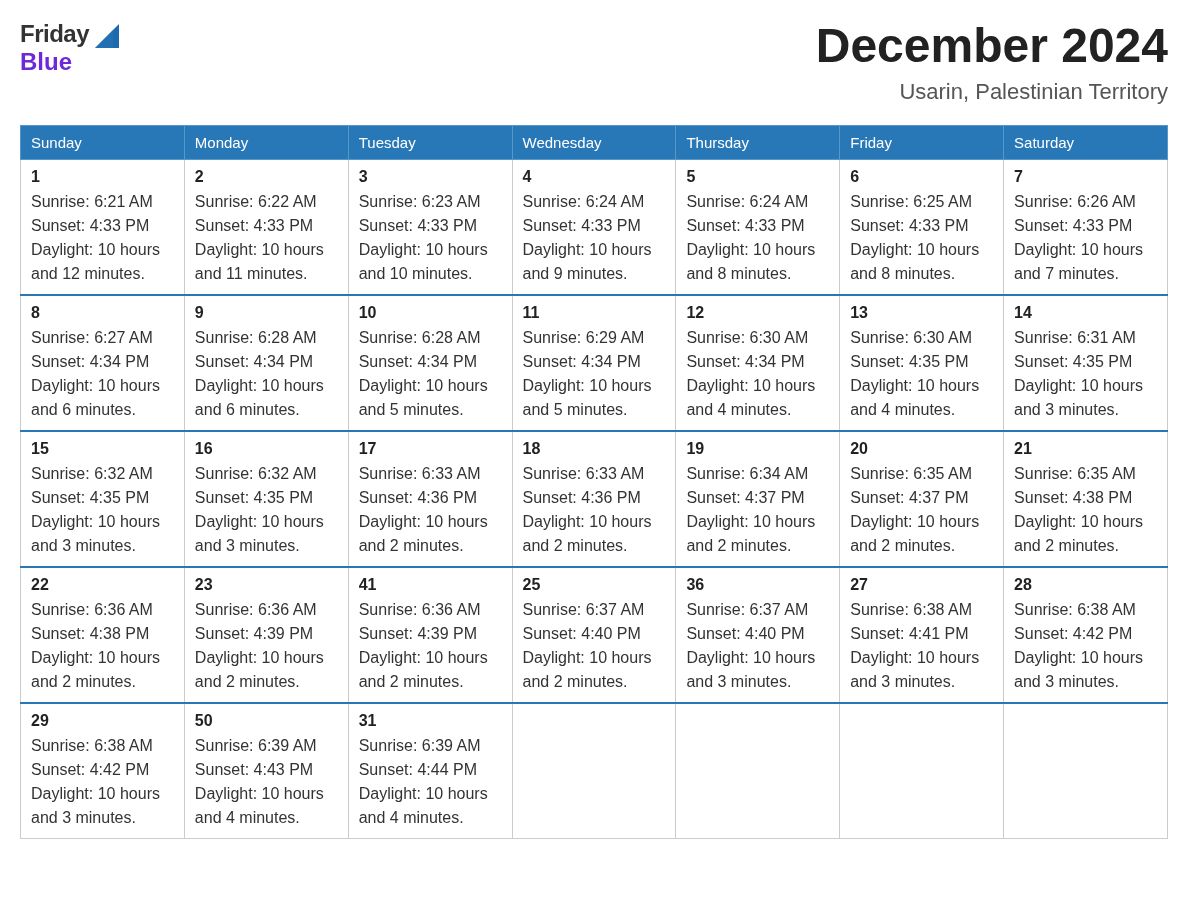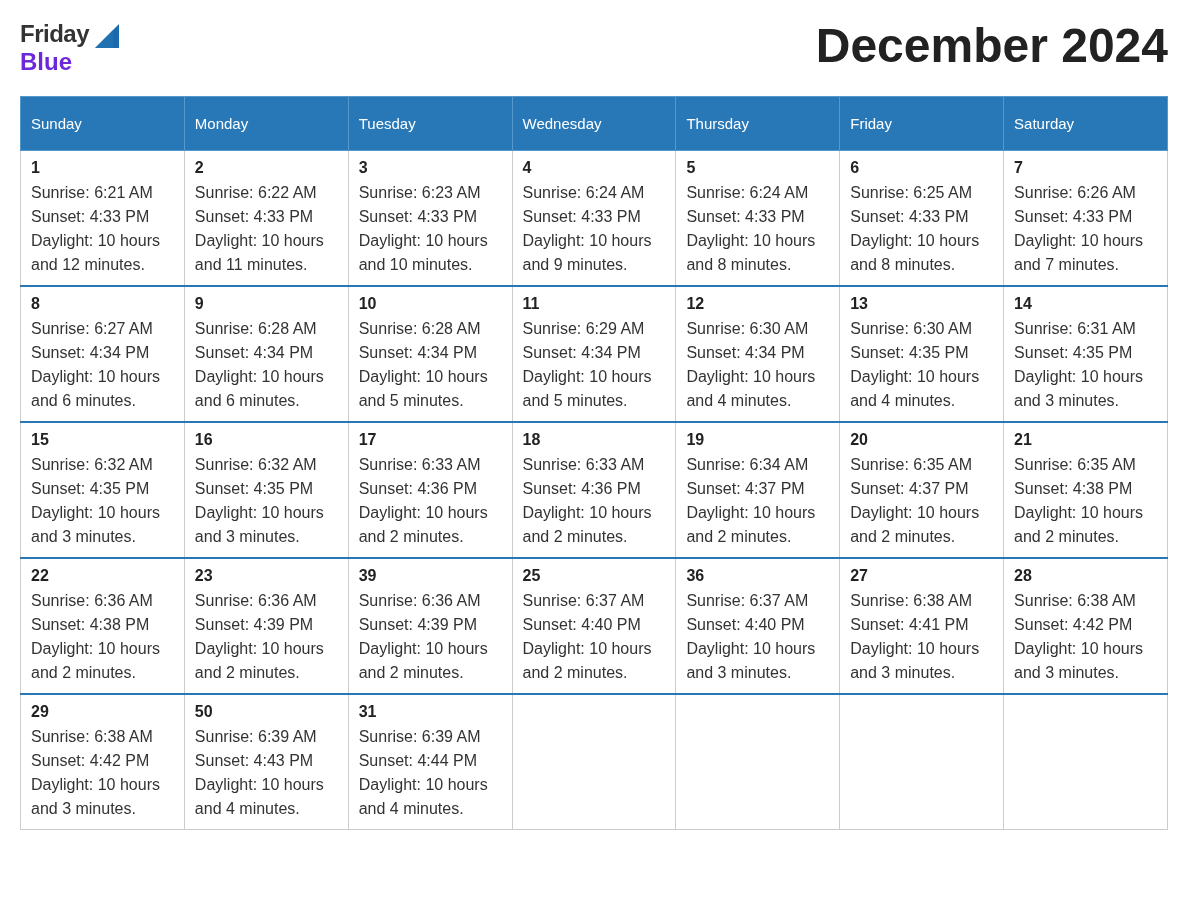--- a/index.html
+++ b/index.html
@@ -33,21 +33,21 @@
     .calendar-table {
       width: 100%;
       border-collapse: collapse;
       border: 1px solid #888;
     }
     .calendar-table th {
       background: #2878b8;
       color: #fff;
       font-size: 15px;
       font-weight: normal;
-      padding: 18px 10px;
+      padding: 8px 10px;
       text-align: left;
       border: 1px solid #5599cc;
     }
     .calendar-table td {
       vertical-align: top;
       padding: 8px 10px;
       border: 1px solid #ccc;
       width: 14.28%;
       font-size: 12.5px;
       color: #333;
@@ -103,20 +103,21 @@
         <polygon points="4,26 28,26 28,2" fill="#1a6aad"></polygon>
         <polygon points="4,26 22,26 22,8" fill="#2878b8" opacity="0.5"></polygon>
       </svg>
     </div>
     <div>
       <span class="logo-blue-text">Blue</span>
     </div>
   </div>
   <div class="title-section">
     <div class="calendar-title">December 2024</div>
+    <div class="calendar-subtitle">Usarin, Palestinian Territory</div>
   </div>
 </div>
 
 <table class="calendar-table">
   <thead>
     <tr>
     <th>Sunday</th>
         <th>Monday</th>
         <th>Tuesday</th>
         <th>Wednesday</th>
@@ -334,21 +335,21 @@
         <td>
         <span class="day-number">23</span>
         <div class="day-info">
           Sunrise: 6:36 AM<br>
           Sunset: 4:39 PM<br>
           Daylight: 10 hours<br>
           and 2 minutes.
         </div>
       </td>
         <td>
-        <span class="day-number">39</span>
+        <span class="day-number">41</span>
         <div class="day-info">
           Sunrise: 6:36 AM<br>
           Sunset: 4:39 PM<br>
           Daylight: 10 hours<br>
           and 2 minutes.
         </div>
       </td>
         <td>
         <span class="day-number">25</span>
         <div class="day-info">

